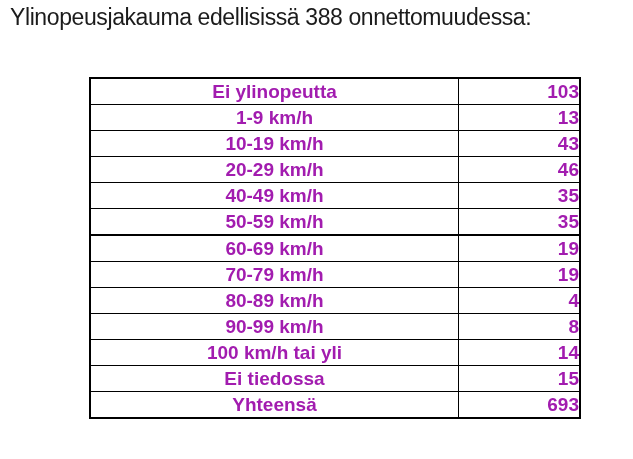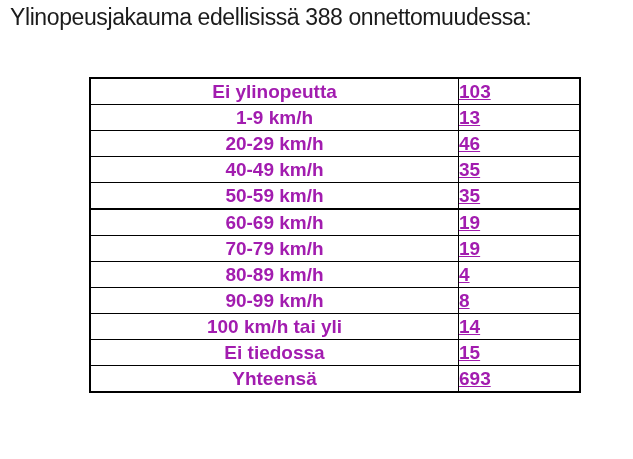--- a/index.html
+++ b/index.html
@@ -44,42 +44,46 @@
     white-space: nowrap;
     vertical-align: middle;
   }
   td.label-cell {
     width: 367px;
     text-align: center;
     border-right-width: 2px;
   }
   td.value-cell {
     width: 120px;
+    text-align: right;
     padding-right: 4px;
-    text-decoration: underline;
   }
   tr.thick-top td {
     border-top-width: 2px;
     margin-top: 7px;
   }
 </style>
 </head>
 <body>
 
 <div class="page-title">Ylinopeusjakauma edellisissä 388 onnettomuudessa:</div>
 
 <table class="speed-table">
   <tbody>
     <tr>
       <td class="label-cell">Ei ylinopeutta</td>
       <td class="value-cell">103</td>
     </tr>
     <tr>
       <td class="label-cell">1-9 km/h</td>
       <td class="value-cell">13</td>
+    </tr>
+    <tr>
+      <td class="label-cell">10-19 km/h</td>
+      <td class="value-cell">43</td>
     </tr>
     <tr>
       <td class="label-cell">20-29 km/h</td>
       <td class="value-cell">46</td>
     </tr>
     <tr>
       <td class="label-cell">40-49 km/h</td>
       <td class="value-cell">35</td>
     </tr>
     <tr>

